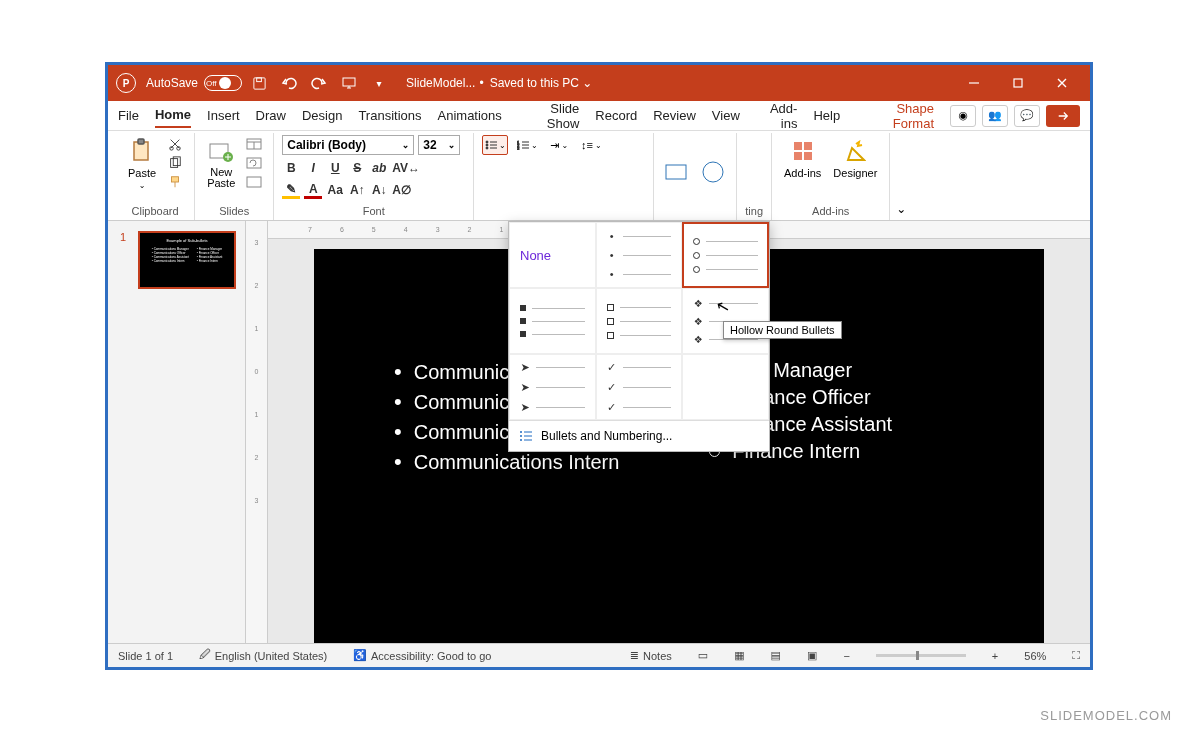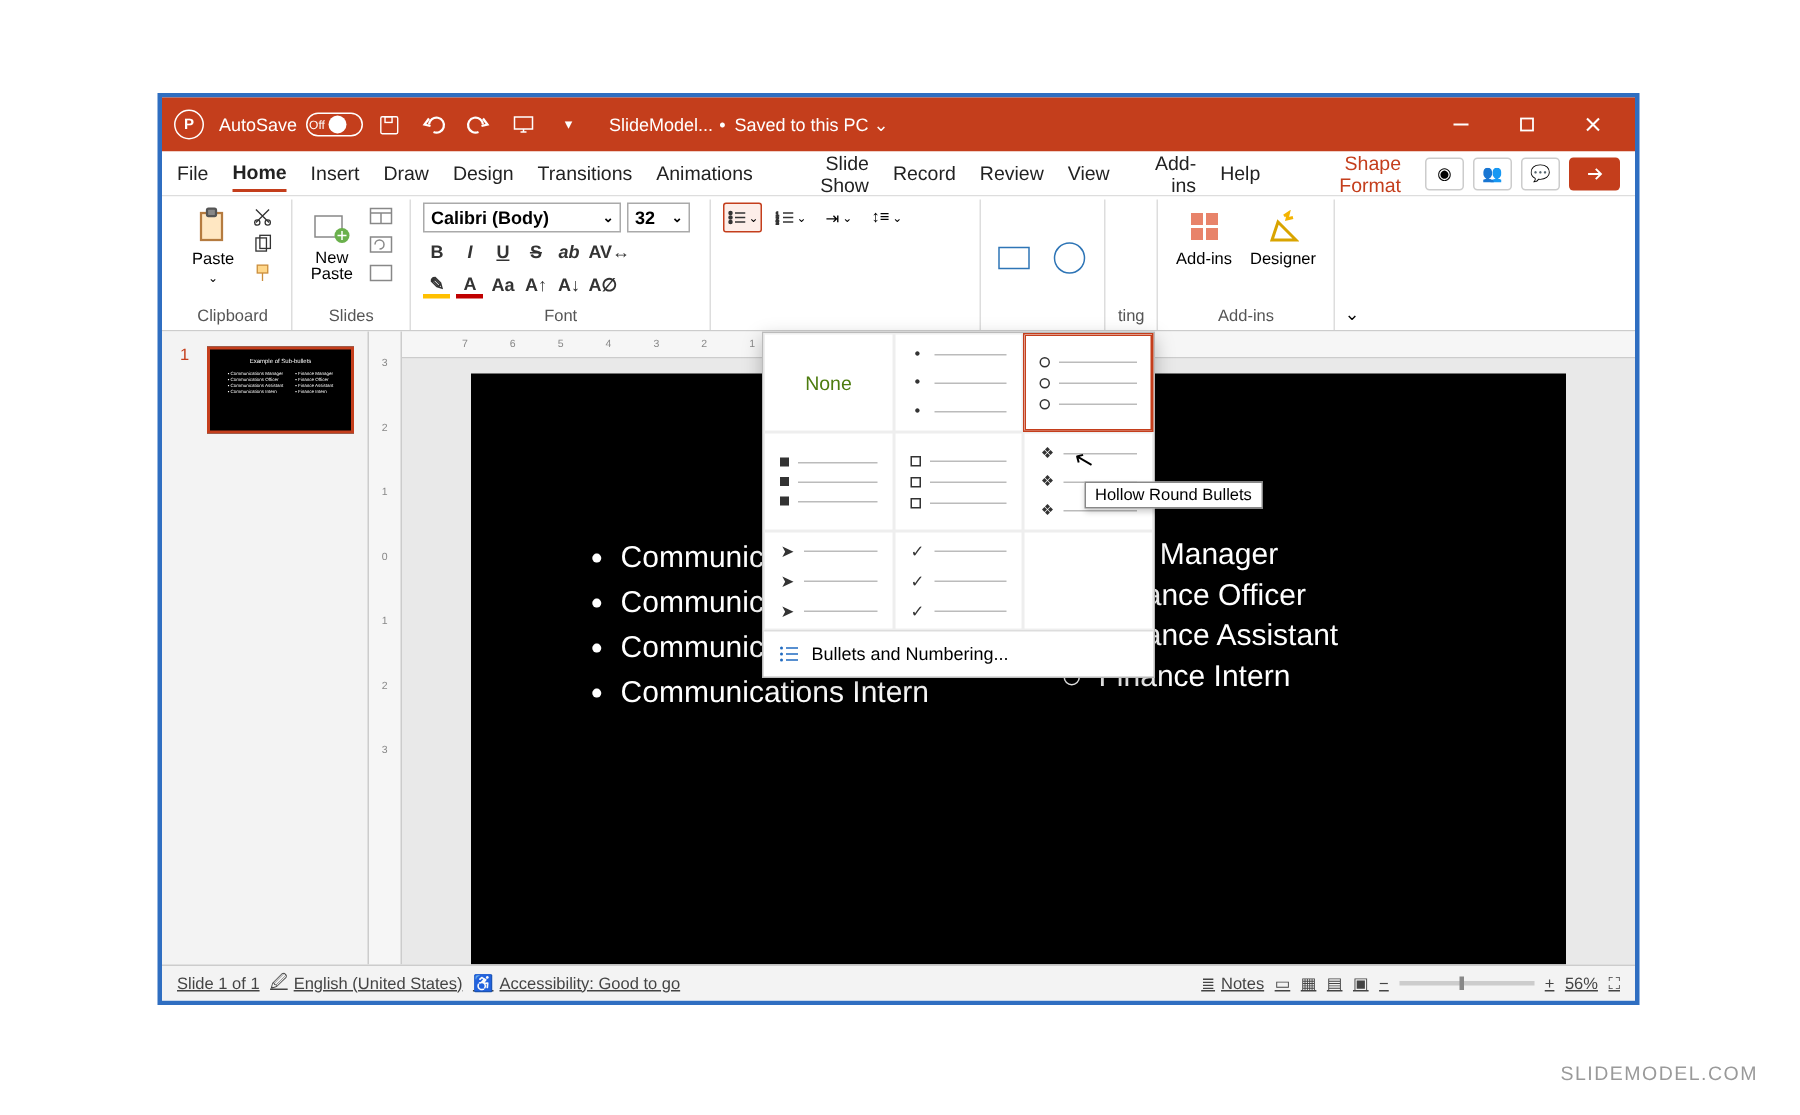--- a/index.html
+++ b/index.html
@@ -71,38 +71,38 @@
 .slide-cols { position:absolute; top:110px; left:80px; right:40px; display:flex; gap:90px; color:#fff; font-size:20px;}
 .slide-col { display:flex; flex-direction:column; gap:4px;}
 .slide-col .row { display:flex; align-items:center; gap:12px;}
 .slide-col .bul-dot::before{content:"•"; font-size:22px;}
 .slide-col .bul-ring{ width:11px; height:11px; border:1.5px solid #fff; border-radius:50%; display:inline-block;}
 
 
 .bullets-dd { position:absolute; left:400px; top:0px; width:262px; background:#fff; border:1px solid #bbb; box-shadow:0 4px 12px rgba(0,0,0,.25); z-index:50; }
 .bullets-grid { display:grid; grid-template-columns: repeat(3, 1fr); }
 .bop { height:66px; border:1px solid #eee; display:flex; flex-direction:column; justify-content:center; gap:7px; padding:6px 10px; cursor:pointer; font-size:10px;}
-.bop.none { align-items:center; justify-content:center; font-size:13px; color:#4d7c0f;}
+.bop.none { align-items:flex-start; justify-content:center; font-size:13px; color:#6d28d9;}
 .bop.hover { border:1px solid #c43e1c; box-shadow: inset 0 0 0 1px #c43e1c;}
 .bop .bline { display:flex; align-items:center; gap:6px;}
 .bop .bline .dash { flex:1; height:1px; background:#bbb;}
 .bop .sym { width:10px; display:flex; justify-content:center; font-size:11px; color:#333;}
 .bop .sym.ring { width:7px; height:7px; border:1px solid #333; border-radius:50%;}
 .bop .sym.sq { width:6px; height:6px; background:#333;}
 .bop .sym.sq-out { width:7px; height:7px; border:1.5px solid #333;}
 .bop .sym.dia { font-size:10px;}
 .bullets-footer{ border-top:1px solid #ddd; padding:8px 10px; font-size:12px; display:flex; align-items:center; gap:8px; cursor:pointer;}
 .bullets-footer svg { stroke:#1f6ac1; }
 
 
 .tooltip { position:absolute; left:615px; top:100px; background:#fff; border:1px solid #888; padding:2px 6px; font-size:11px; box-shadow:0 2px 4px rgba(0,0,0,.2); z-index:60;text-align:center;}
 .cursor-arrow { position:absolute; left:608px; top:76px; z-index:61; font-size:16px; transform:rotate(-15deg);}
 
 
-.statusbar { position:absolute; left:0; right:0; bottom:0; height:24px; background:#f3f3f3; border-top:1px solid #ccc; display:flex; align-items:center; font-size:11px; color:#444; padding:0 10px; gap:7px;text-decoration:underline;}
+.statusbar { position:absolute; left:0; right:0; bottom:0; height:24px; background:#f3f3f3; border-top:1px solid #ccc; display:flex; align-items:center; font-size:11px; color:#444; padding:0 10px; gap:26px;}
 .statusbar .spacer{flex:1;}
 .statusbar .sbtn{display:flex; align-items:center; gap:4px; cursor:pointer;}
 .zoom-slider { width:90px; height:3px; background:#ccc; position:relative;}
 .zoom-slider::after{content:""; position:absolute; left:45%; top:-3px; width:3px; height:9px; background:#888;}
 
 
 .watermark { position:absolute; right:28px; bottom:20px; font-size:13px; color:#9a9a9a; letter-spacing:1px;}
 </style>
 </head>
 <body>

